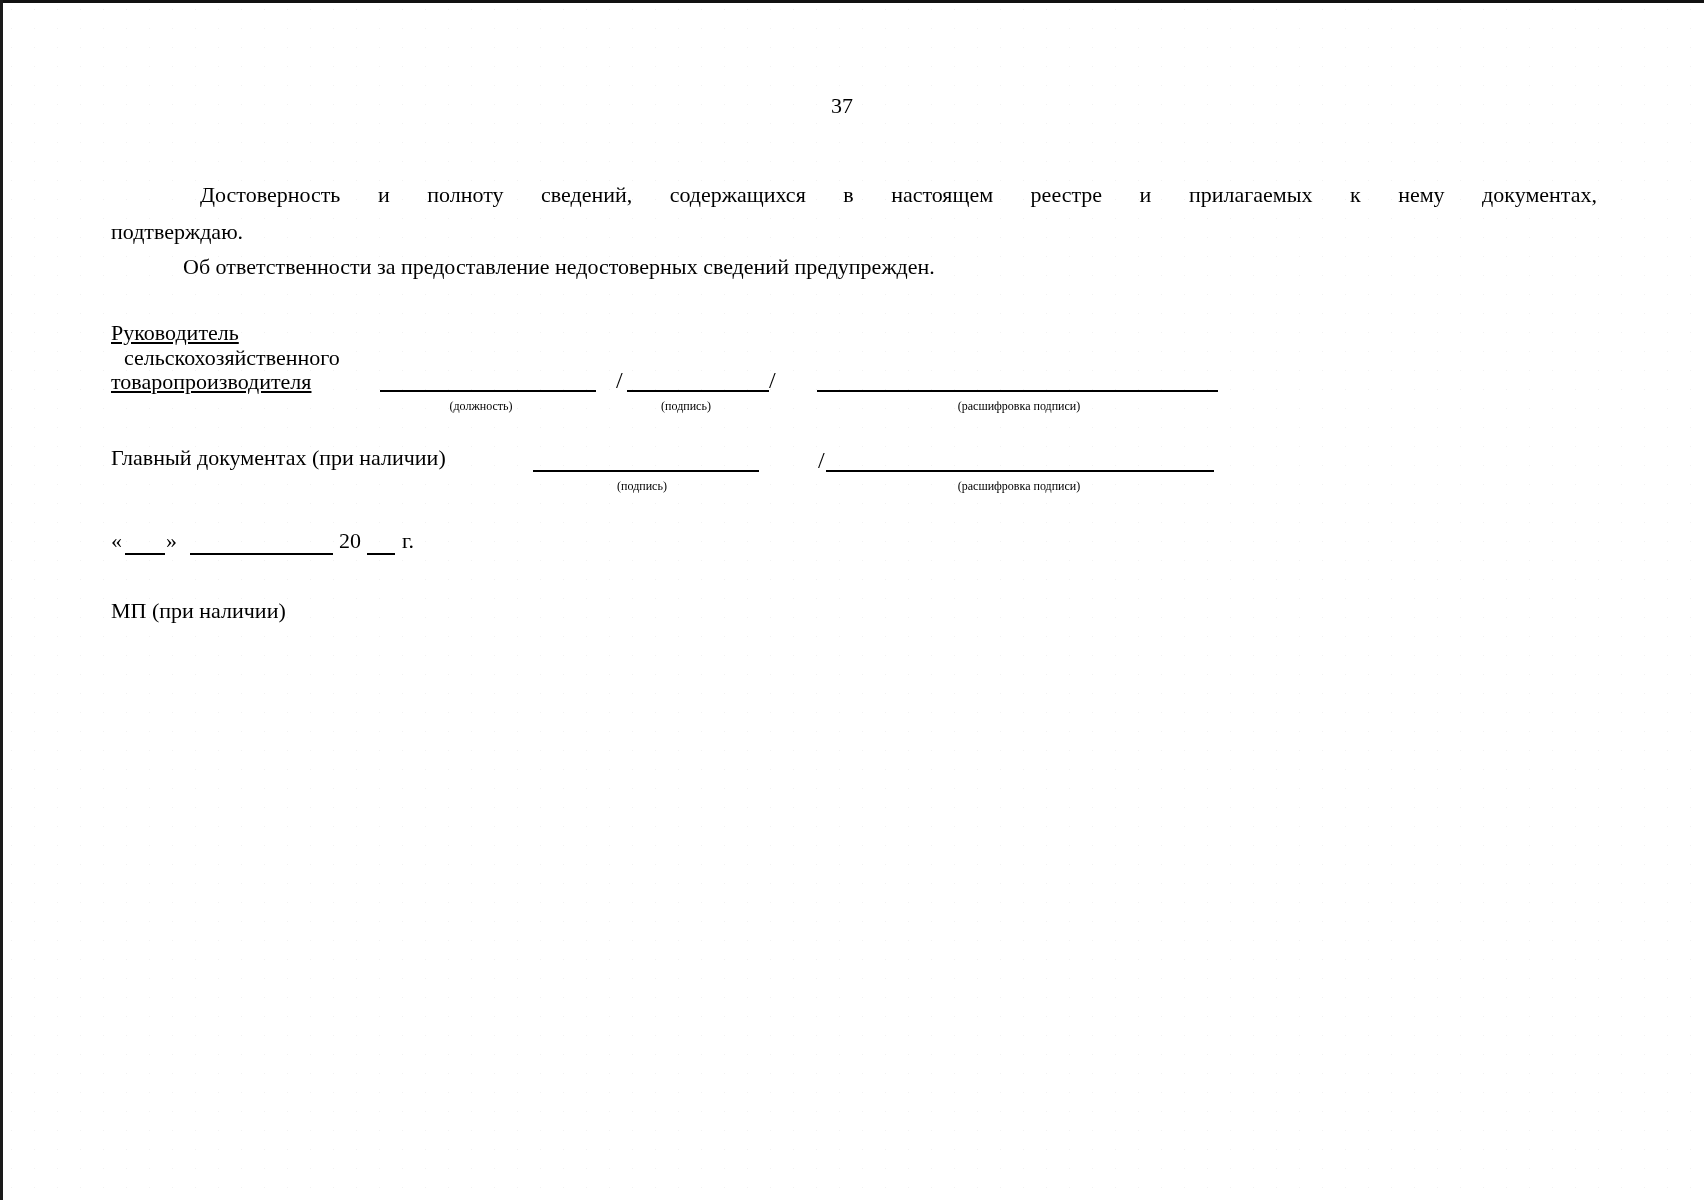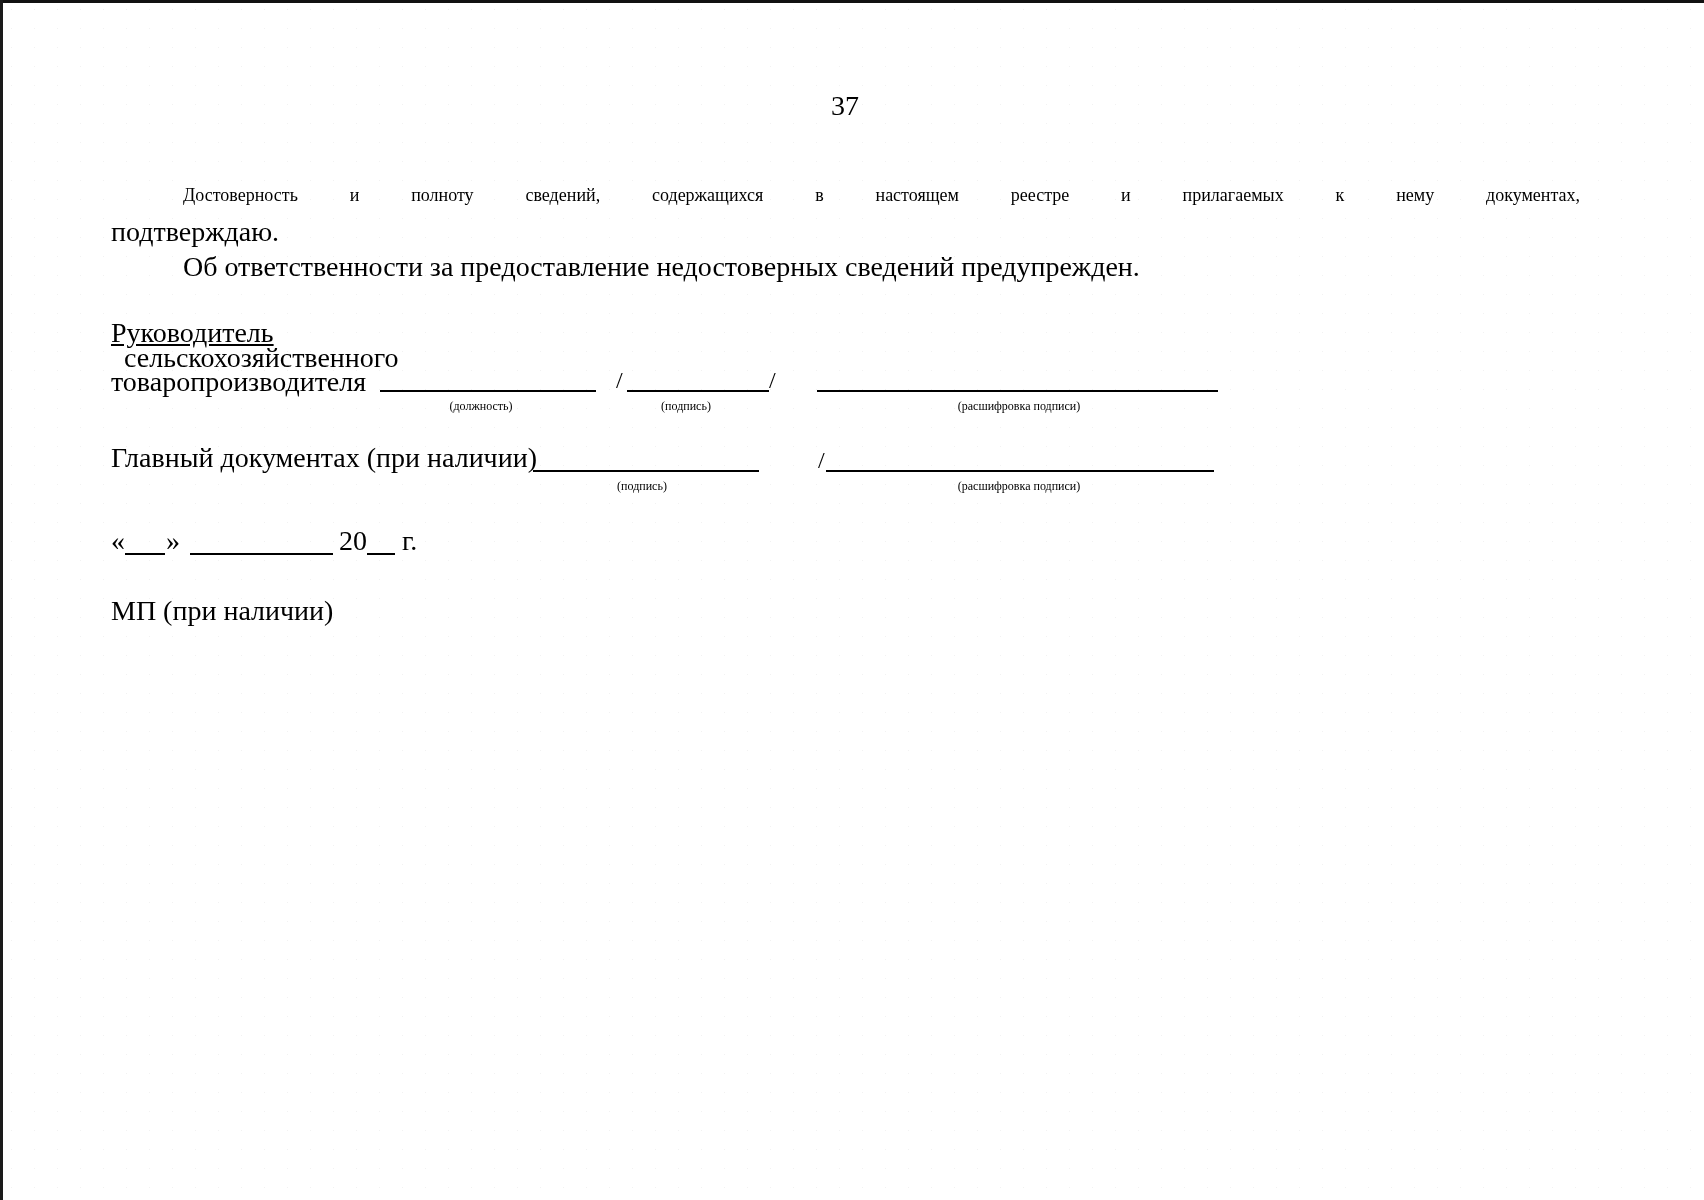--- a/index.html
+++ b/index.html
@@ -3,25 +3,25 @@
 <meta charset="utf-8">
 <style>
   html, body { margin:0; padding:0; }
   body {
     width:1704px; height:1200px; position:relative; overflow:hidden;
     background:#ffffff; color:#000;
     font-family:"Liberation Serif", "DejaVu Serif", serif;
   }
   .border-top { position:absolute; left:0; top:0; width:1704px; height:3px; background:#111; }
   .border-left { position:absolute; left:0; top:0; width:3px; height:1200px; background:#1a1a1a; }
-  .t { position:absolute; white-space:nowrap; font-size:28px; line-height:26px; }
+  .t { position:absolute; white-space:nowrap; font-size:22px; line-height:26px; }
   .s { position:absolute; white-space:nowrap; font-size:12px; line-height:20px; transform:translateX(-50%); }
   .line { position:absolute; height:1.5px; background:#000; }
   .slash { position:absolute; font-size:24px; line-height:24px; }
-  .justify { position:absolute; left:183px; width:1397px; font-size:18px; line-height:26px; text-align:justify; text-align-last:justify; white-space:nowrap; }
+  .justify { position:absolute; left:200px; width:1397px; font-size:22px; line-height:26px; text-align:justify; text-align-last:justify; white-space:nowrap; }
   .noise { position:absolute; inset:0; pointer-events:none;
     background-image:
       radial-gradient(circle, rgba(150,150,150,0.35) 0.6px, transparent 0.9px);
     background-size: 23px 19px; opacity:0.35; }
 </style>
 </head>
 <body>
 
 <div class="noise"></div>
 <div class="border-top"></div>
@@ -29,21 +29,21 @@
 
 <div class="t" style="left:831px; top:93px;">37</div>
 
 <div class="justify" style="top:182px;">Достоверность и полноту сведений, содержащихся в настоящем реестре и прилагаемых к нему документах,</div>
 <div class="t" style="left:111px; top:219px;">подтверждаю.</div>
 
 <div class="t" style="left:183px; top:254px;">Об ответственности за предоставление недостоверных сведений предупрежден.</div>
 
 <div class="t" style="left:111px; top:320px;text-decoration:underline;">Руководитель</div>
 <div class="t" style="left:124px; top:345px;font-family:Liberation Serif, serif;">сельскохозяйственного</div>
-<div class="t" style="left:111px; top:369px;">товаропроизводителя</div>
+<div class="t" style="left:111px; top:369px;text-decoration:underline;">товаропроизводителя</div>
 
 <div class="line" style="left:380px; top:390px; width:216px;"></div>
 <div class="slash" style="left:616px; top:368px;">/</div>
 <div class="line" style="left:627px; top:390px; width:142px;"></div>
 <div class="slash" style="left:769px; top:368px;">/</div>
 <div class="line" style="left:817px; top:390px; width:401px;"></div>
 
 <div class="s" style="left:481px; top:396px;">(должность)</div>
 <div class="s" style="left:686px; top:396px;">(подпись)</div>
 <div class="s" style="left:1019px; top:396px;">(расшифровка подписи)</div>

